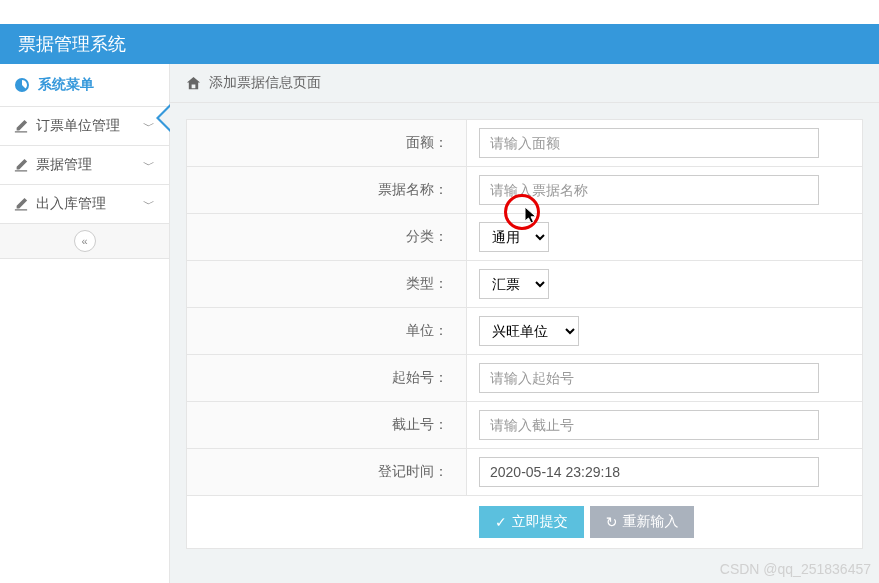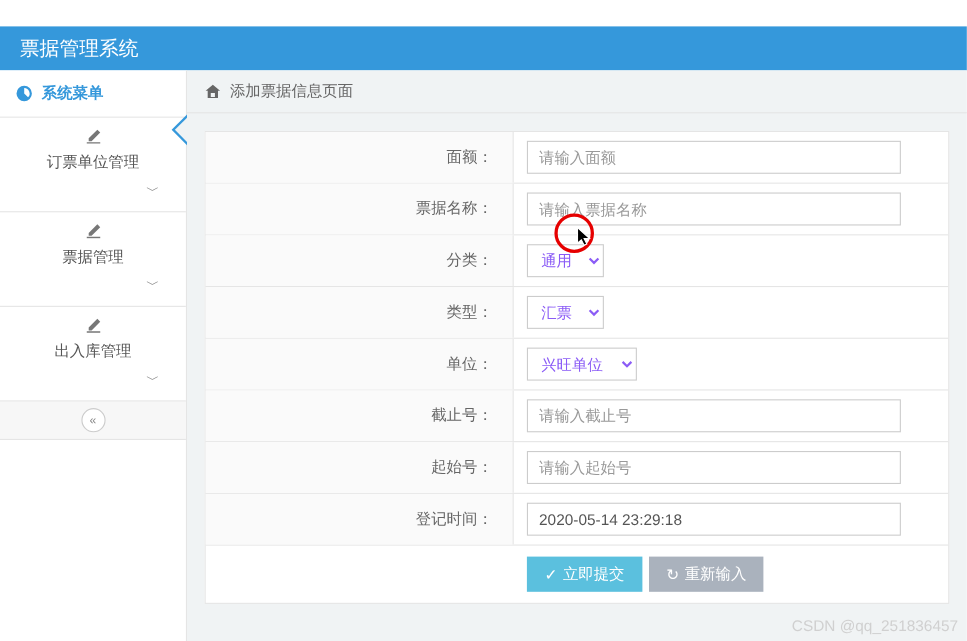--- a/index.html
+++ b/index.html
@@ -8,39 +8,39 @@
     .header { background: #3598db; color: #fff; padding: 10px 18px; font-size: 18px; height: 40px; display: flex; align-items: center; margin-top: 24px; }
     
     .main { display: flex; height: calc(100% - 40px); }
     
     .sidebar { width: 170px; background: #fff; border-right: 1px solid #e5e5e5; position: relative; }
     .sidebar-head { padding: 12px 14px; color: #3598db; font-weight: bold; font-size: 14px; border-bottom: 1px solid #e5e5e5; display: flex; align-items: center; gap: 8px; position: relative; }
     .sidebar-head::after { content: ""; position: absolute; right: -12px; top: 50%; transform: translateY(-50%); border-width: 12px 12px 12px 0; border-style: solid; border-color: transparent #fff transparent transparent; filter: drop-shadow(-1px 0 0 #3598db); display:none;}
     .sidebar-arrow { position:absolute; right:-1px; top:40px; width:0;height:0;border-top:14px solid transparent;border-bottom:14px solid transparent;border-right:14px solid #3598db; z-index:5;}
     .sidebar-arrow-inner{ position:absolute; right:-1px; top:43px; width:0;height:0;border-top:11px solid transparent;border-bottom:11px solid transparent;border-right:11px solid #f0f3f4; z-index:6;}
     
-    .menu-item { padding: 10px 24px; border-bottom: 1px solid #e5e5e5; display: flex; align-items: center; gap: 8px; color: #555; cursor: pointer; position: relative; flex-direction: column; }
+    .menu-item { padding: 10px 14px; border-bottom: 1px solid #e5e5e5; display: flex; align-items: center; gap: 8px; color: #555; cursor: pointer; position: relative; }
     .menu-item .chev { margin-left: auto; color: #888; font-size: 12px; }
     
     .collapse-bar { text-align:center; padding:6px 0; border-bottom:1px solid #e5e5e5; background:#f7f7f7;}
     .collapse-btn { display:inline-flex; width:22px; height:22px; border:1px solid #ccc; border-radius:50%; align-items:center; justify-content:center; color:#888; font-size:11px; cursor:pointer; background:#fff;}
     
     .content { flex: 1; background: #f0f3f4; display:flex; flex-direction:column; }
     .breadcrumb { padding: 10px 16px; color: #666; border-bottom: 1px solid #e5e5e5; display:flex; align-items:center; gap:8px; }
     
     .form-wrap { padding: 16px; flex:1; overflow:auto;}
     .form-table { width: 100%; background:#fff; border:1px solid #e5e5e5; border-collapse: collapse; }
     .form-row { display:flex; border-bottom:1px solid #e5e5e5; }
     .form-row:last-child{border-bottom:none;}
     .form-label { width: 280px; padding: 12px 18px; text-align: right; color:#666; background:#fafafa; border-right:1px solid #e5e5e5; display:flex; align-items:center; justify-content:flex-end;}
     .form-control-cell { flex:1; padding: 8px 12px; display:flex; align-items:center; }
     
     input[type=text] { width: 340px; padding: 6px 10px; border: 1px solid #ccc; font-size: 14px; color:#555; background:#fff; }
     input[type=text]::placeholder{color:#999;}
-    select { padding: 5px 8px; border:1px solid #ccc; font-size:14px; color:#8b5cf6; background:#fff; min-width:70px;}
+    select { padding: 5px 8px; border:1px solid #ccc; font-size:14px; color:#000000; background:#fff; min-width:70px;}
     select.wide{min-width:100px;}
     
     .btn-row { padding:10px 12px 10px 292px; display:flex; gap:6px; }
     .btn { padding: 7px 16px; color:#fff; border:none; cursor:pointer; font-size:14px; display:inline-flex; align-items:center; gap:5px;}
     .btn-primary { background:#5bc0de; }
     .btn-secondary { background:#aab2bd; }
     
     .highlight-circle { position:absolute; width:36px; height:36px; border:3px solid #e60000; border-radius:50%; pointer-events:none; z-index:20; left:504px; top:194px; }
     .cursor-arrow { position:absolute; z-index:21; left:524px; top:206px; pointer-events:none;}
     
@@ -155,30 +155,30 @@
         <div class="form-row">
           <div class="form-label">单位：</div>
           <div class="form-control-cell">
             <select class="wide">
               <option>兴旺单位</option>
             </select>
           </div>
         </div>
 
         <div class="form-row">
+          <div class="form-label">起始号：</div>
+          <div class="form-control-cell">
+            <input type="text" placeholder="请输入起始号" style="">
+          </div>
+        </div>
+
+        <div class="form-row">
           <div class="form-label">截止号：</div>
           <div class="form-control-cell">
             <input type="text" placeholder="请输入截止号" style="">
-          </div>
-        </div>
-
-        <div class="form-row">
-          <div class="form-label">起始号：</div>
-          <div class="form-control-cell">
-            <input type="text" placeholder="请输入起始号" style="">
           </div>
         </div>
 
         <div class="form-row">
           <div class="form-label">登记时间：</div>
           <div class="form-control-cell">
             <input type="text" value="2020-05-14 23:29:18" style="">
           </div>
         </div>
 

